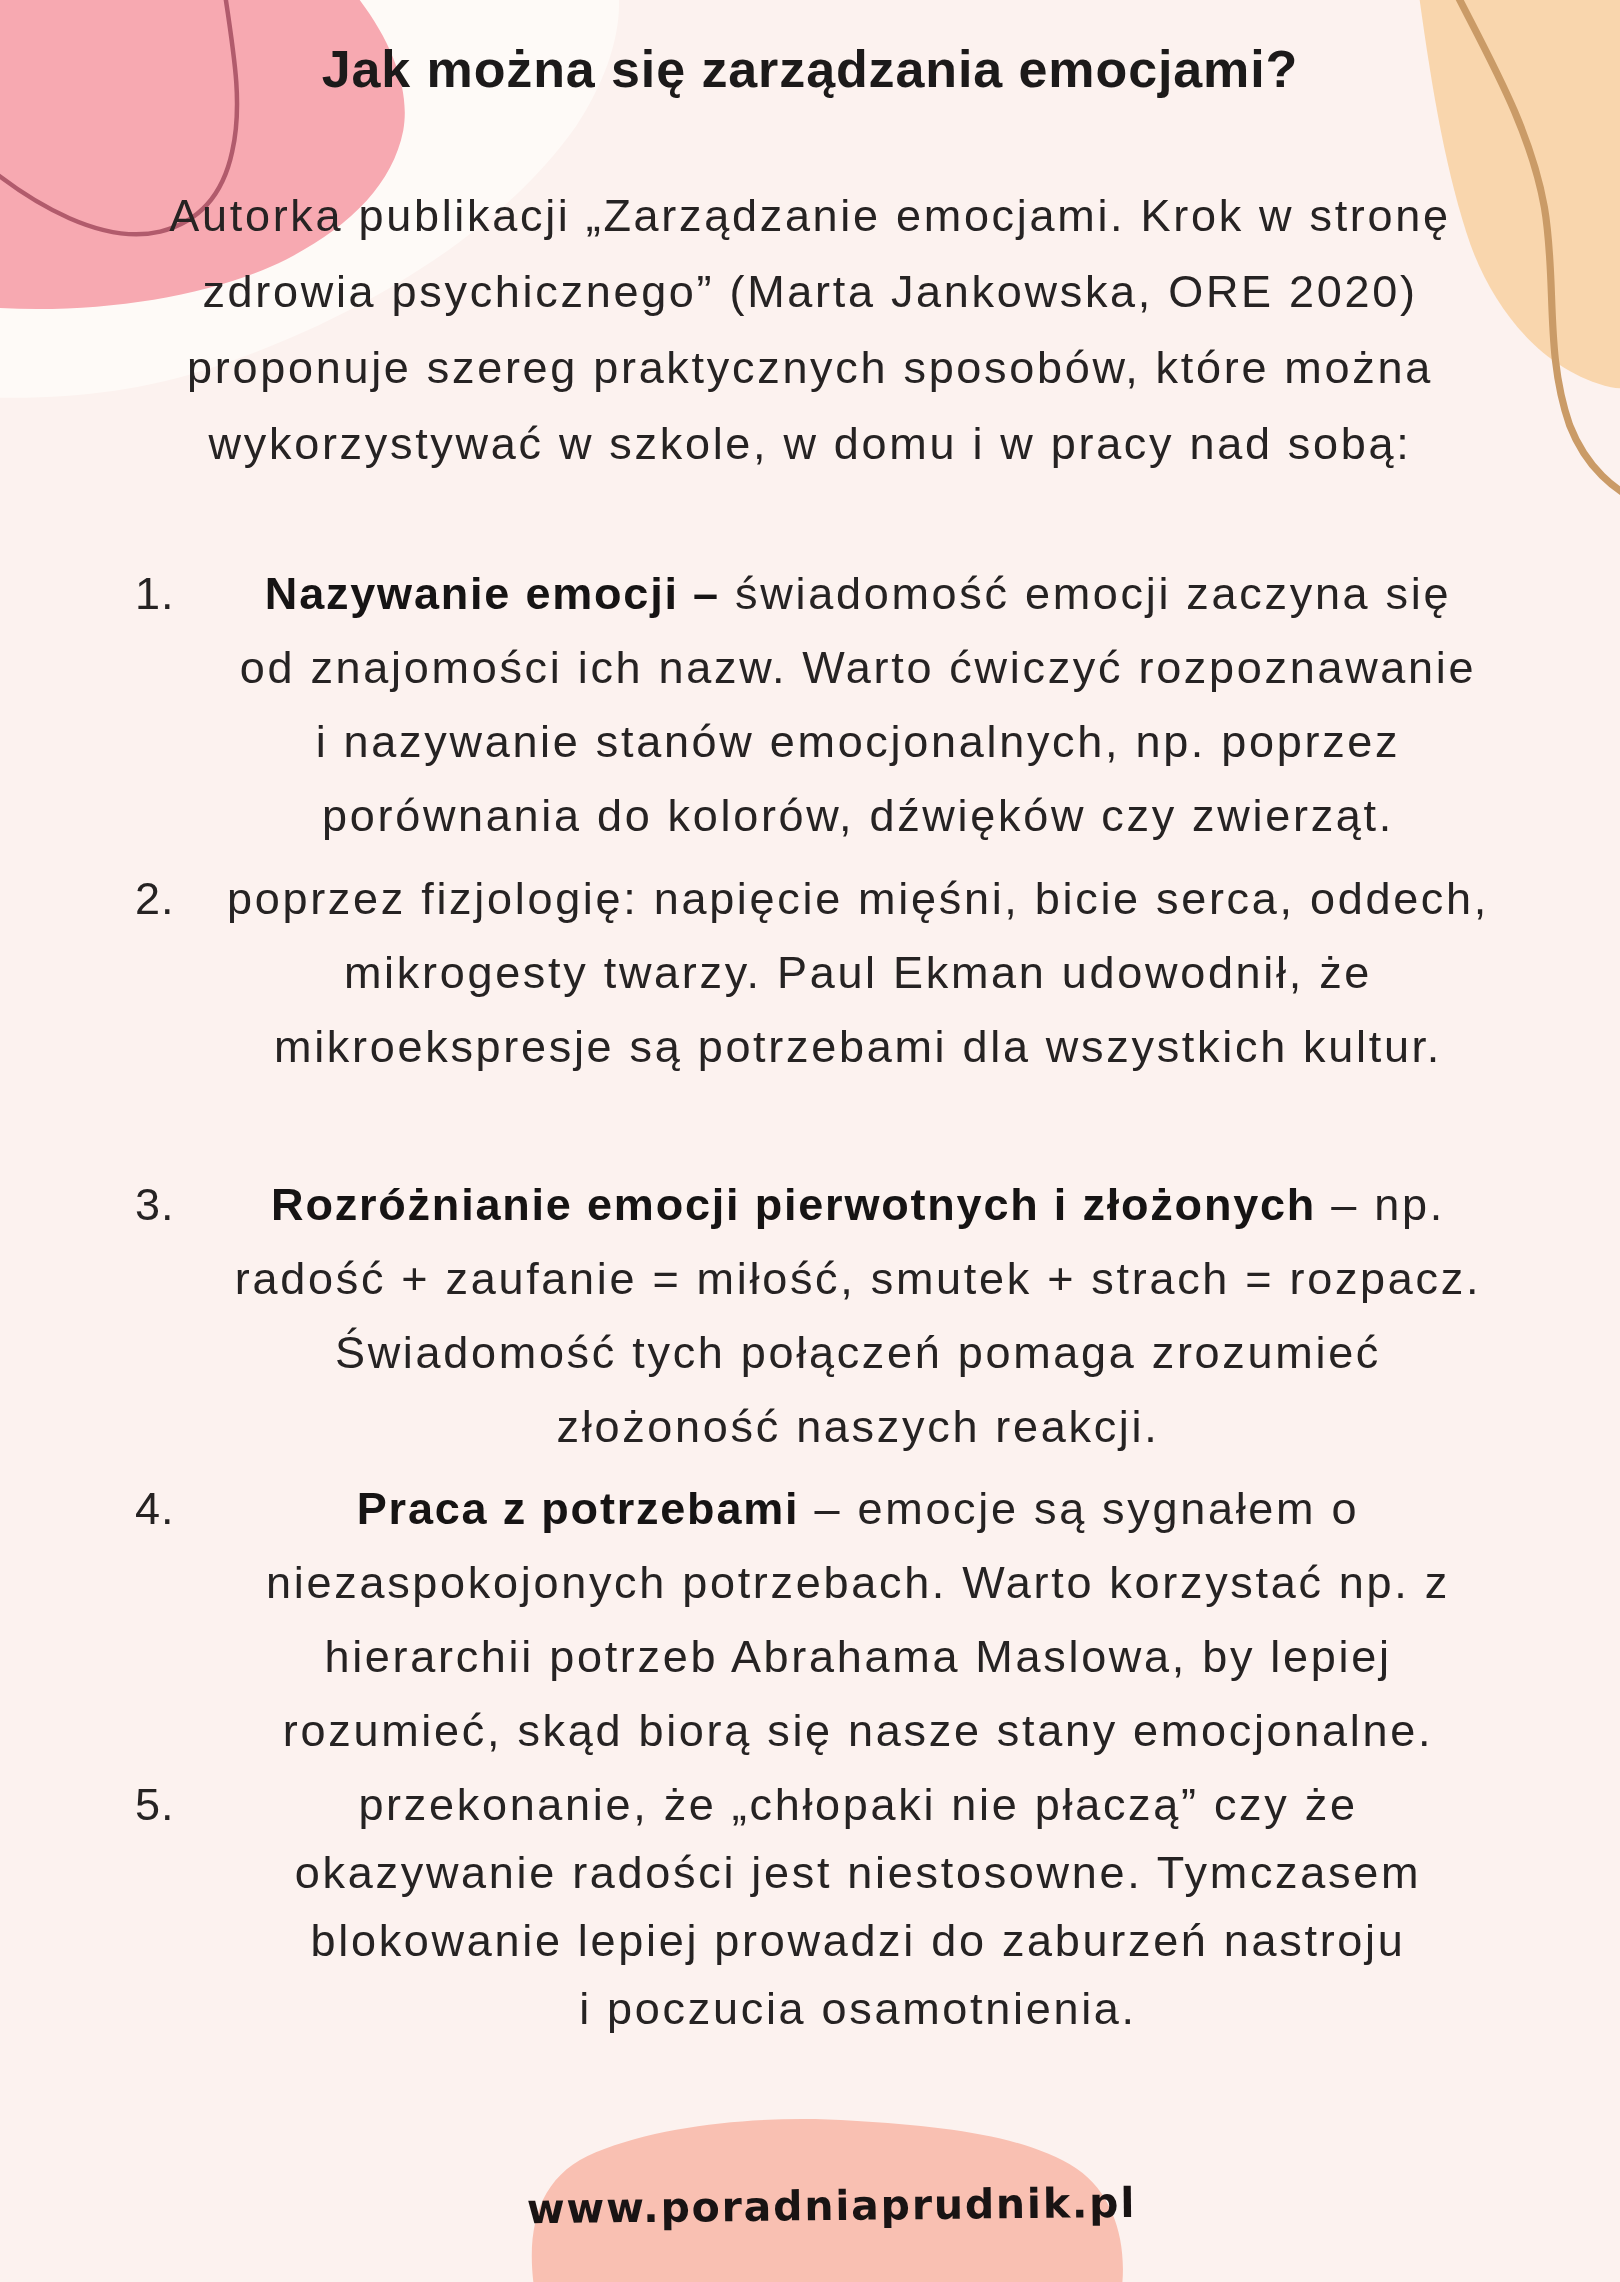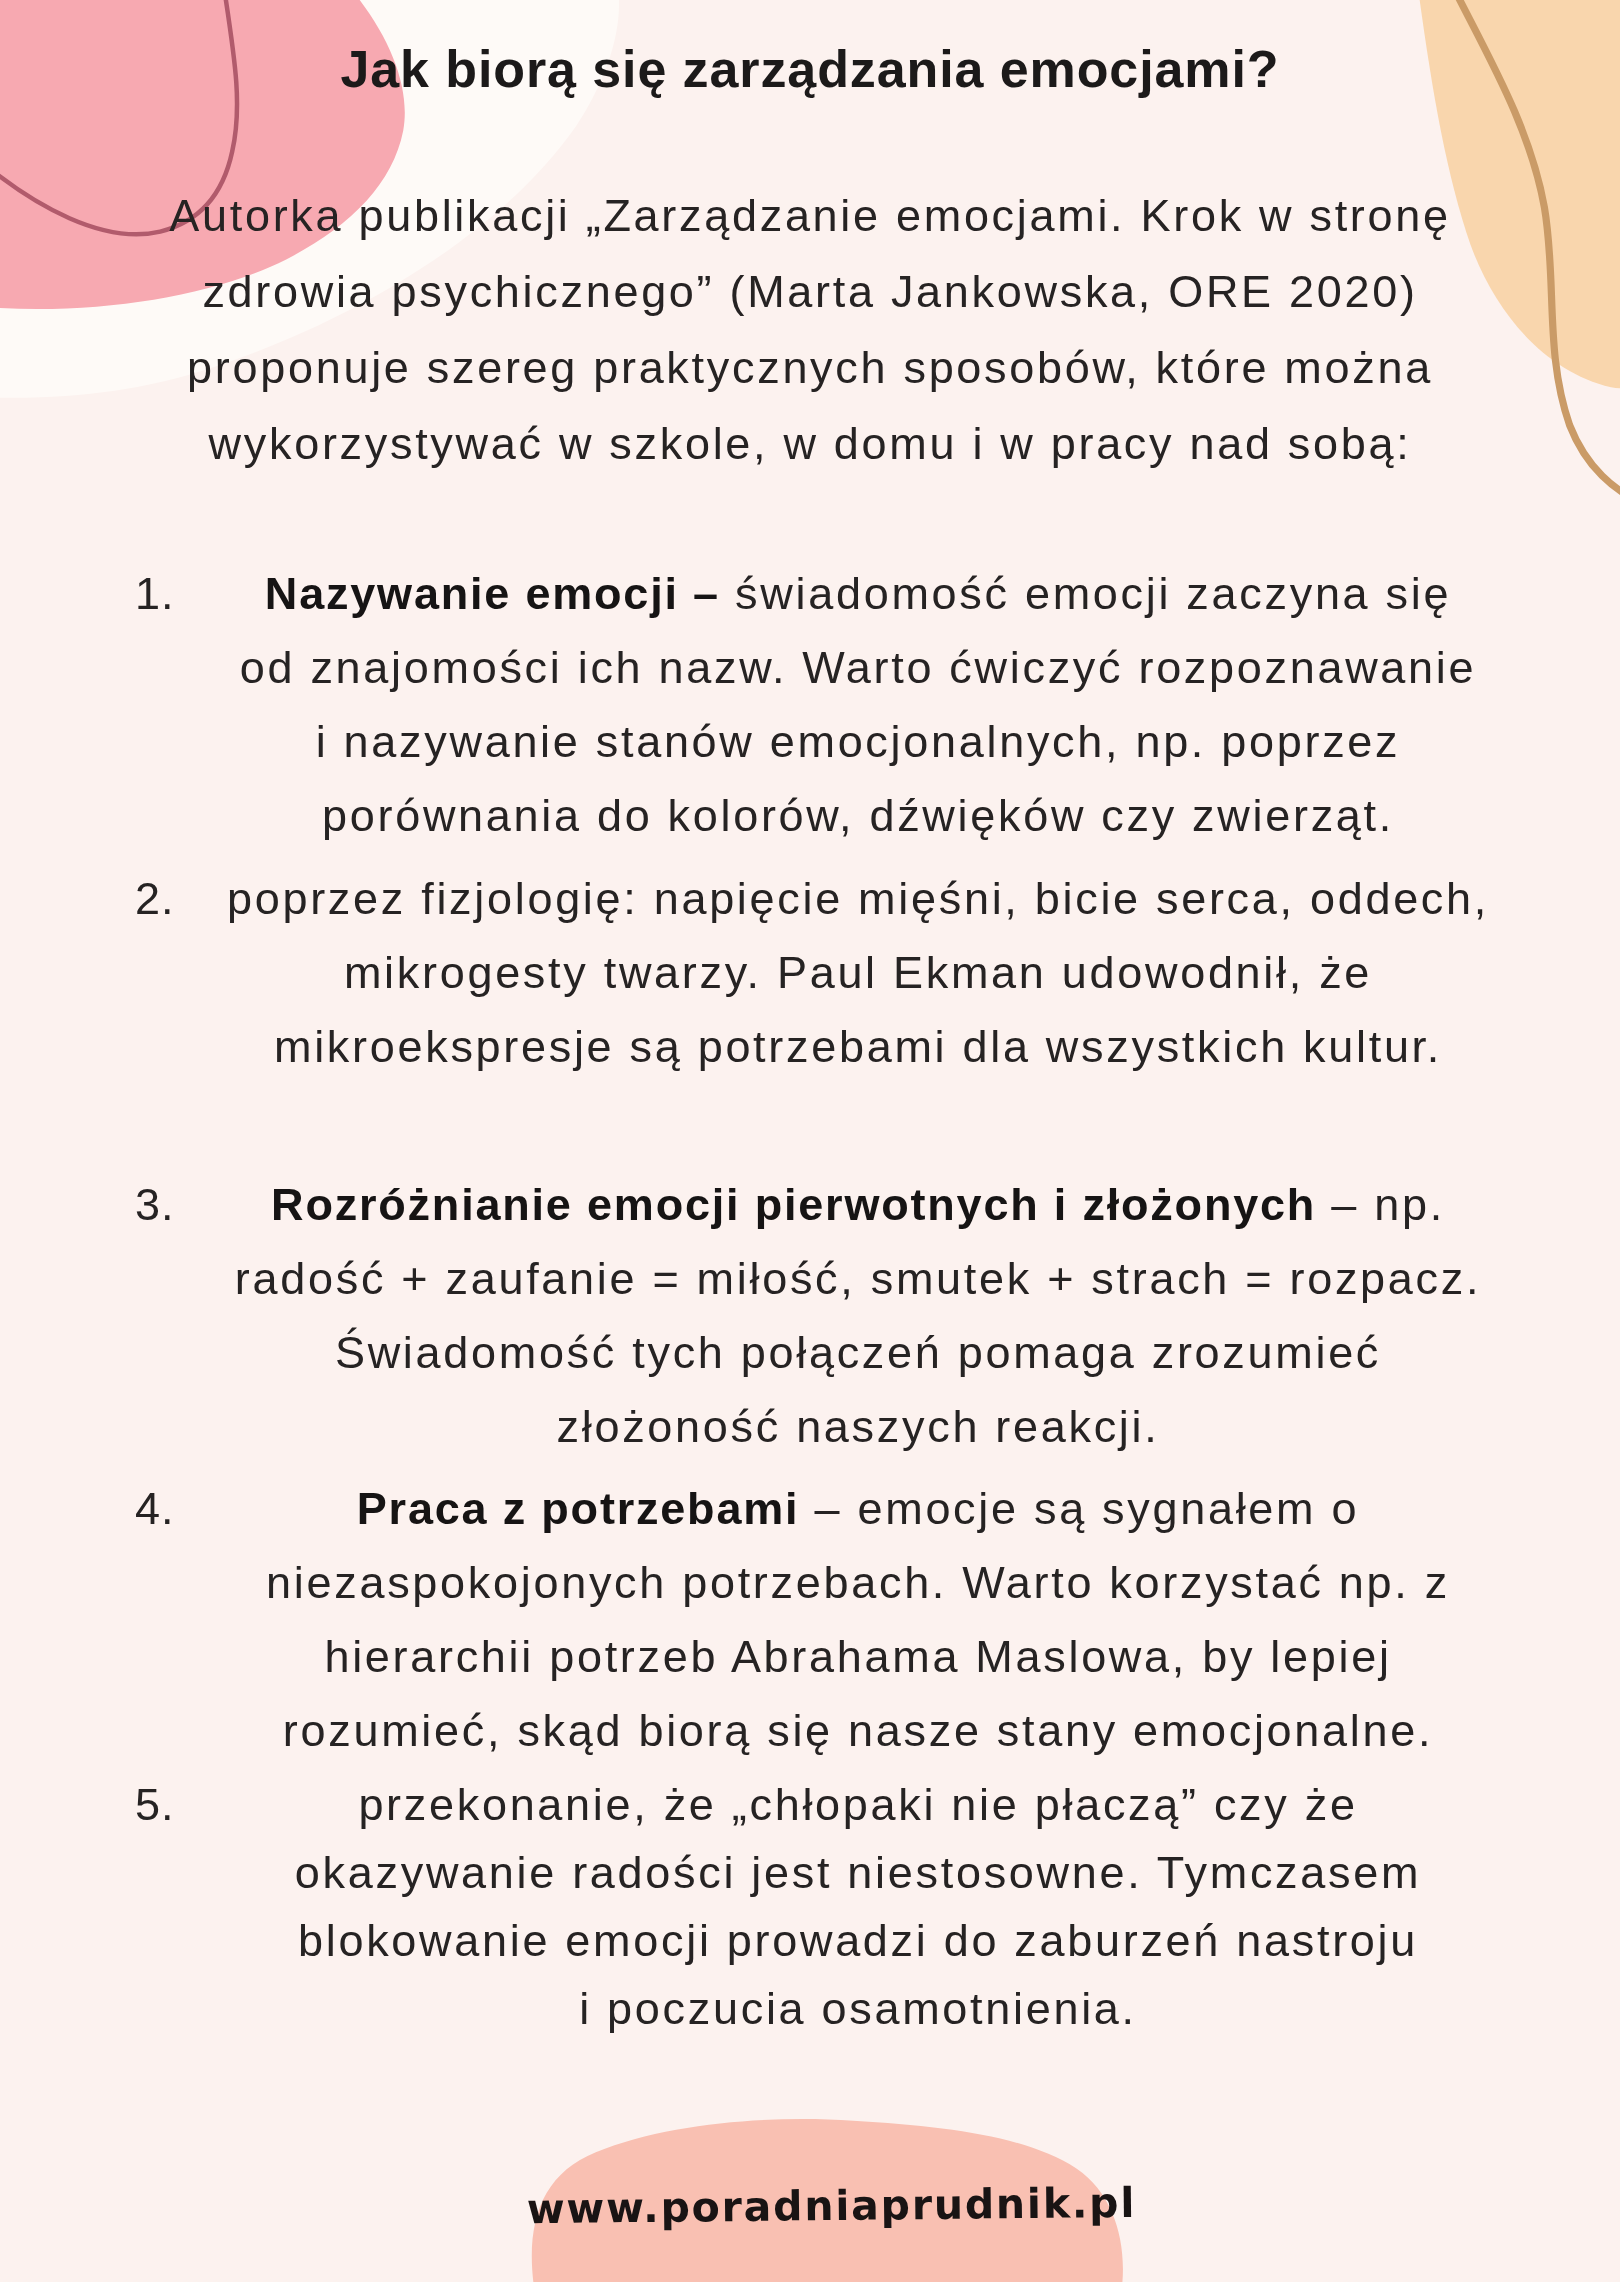--- a/index.html
+++ b/index.html
@@ -65,21 +65,21 @@
 
   <path fill="none" stroke-width="5" d="M 248,-20 C 260,60 270,115 258,168 C 248,215 222,246 178,257 C 115,272 38,228 -20,180" stroke="#b15b6c"></path>
 
   <path d="M 1840,-40 L 1572,-40 C 1588,80 1604,185 1634,272 C 1662,348 1716,412 1790,430 C 1806,433 1822,430 1840,422 Z" fill="#f9d6ad"></path>
 
   <path fill="none" stroke-width="8" d="M 1612,-20 C 1652,60 1700,140 1716,230 C 1730,312 1716,392 1744,472 C 1762,518 1792,545 1835,565" stroke="#ca9b67"></path>
 
   <path d="M 594,2546 C 583,2472 600,2416 662,2391 C 745,2357 862,2350 948,2356 C 1052,2362 1140,2373 1196,2409 C 1239,2438 1253,2494 1246,2546 Z" fill="#f9c0b2"></path>
 </svg>
 
-<div class="title">Jak biorą się zarządzania emocjami?</div>
+<div class="title">Jak można się zarządzania emocjami?</div>
 
 <div class="intro">
   <div class="intro-line">Autorka publikacji „Zarządzanie emocjami. Krok w stronę</div>
   <div class="intro-line">zdrowia psychicznego” (Marta Jankowska, ORE 2020)</div>
   <div class="intro-line">proponuje szereg praktycznych sposobów, które można</div>
   <div class="intro-line">wykorzystywać w szkole, w domu i w pracy nad sobą:</div>
 </div>
 
 <div class="list">
 
@@ -120,21 +120,21 @@
       <div class="line">hierarchii potrzeb Abrahama Maslowa, by lepiej</div>
       <div class="line">rozumieć, skąd biorą się nasze stany emocjonalne.</div>
     </div>
   </div>
 
   <div class="item item5" style="top:1771px">
     <span class="num">5.</span>
     <div class="lines">
       <div class="line">przekonanie, że „chłopaki nie płaczą” czy że</div>
       <div class="line">okazywanie radości jest niestosowne. Tymczasem</div>
-      <div class="line">blokowanie emocji prowadzi do zaburzeń nastroju</div>
+      <div class="line">blokowanie lepiej prowadzi do zaburzeń nastroju</div>
       <div class="line">i poczucia osamotnienia.</div>
     </div>
   </div>
 
 </div>
 
 <div class="footer-url">www.poradniaprudnik.pl</div>
 
 
 </body></html>

